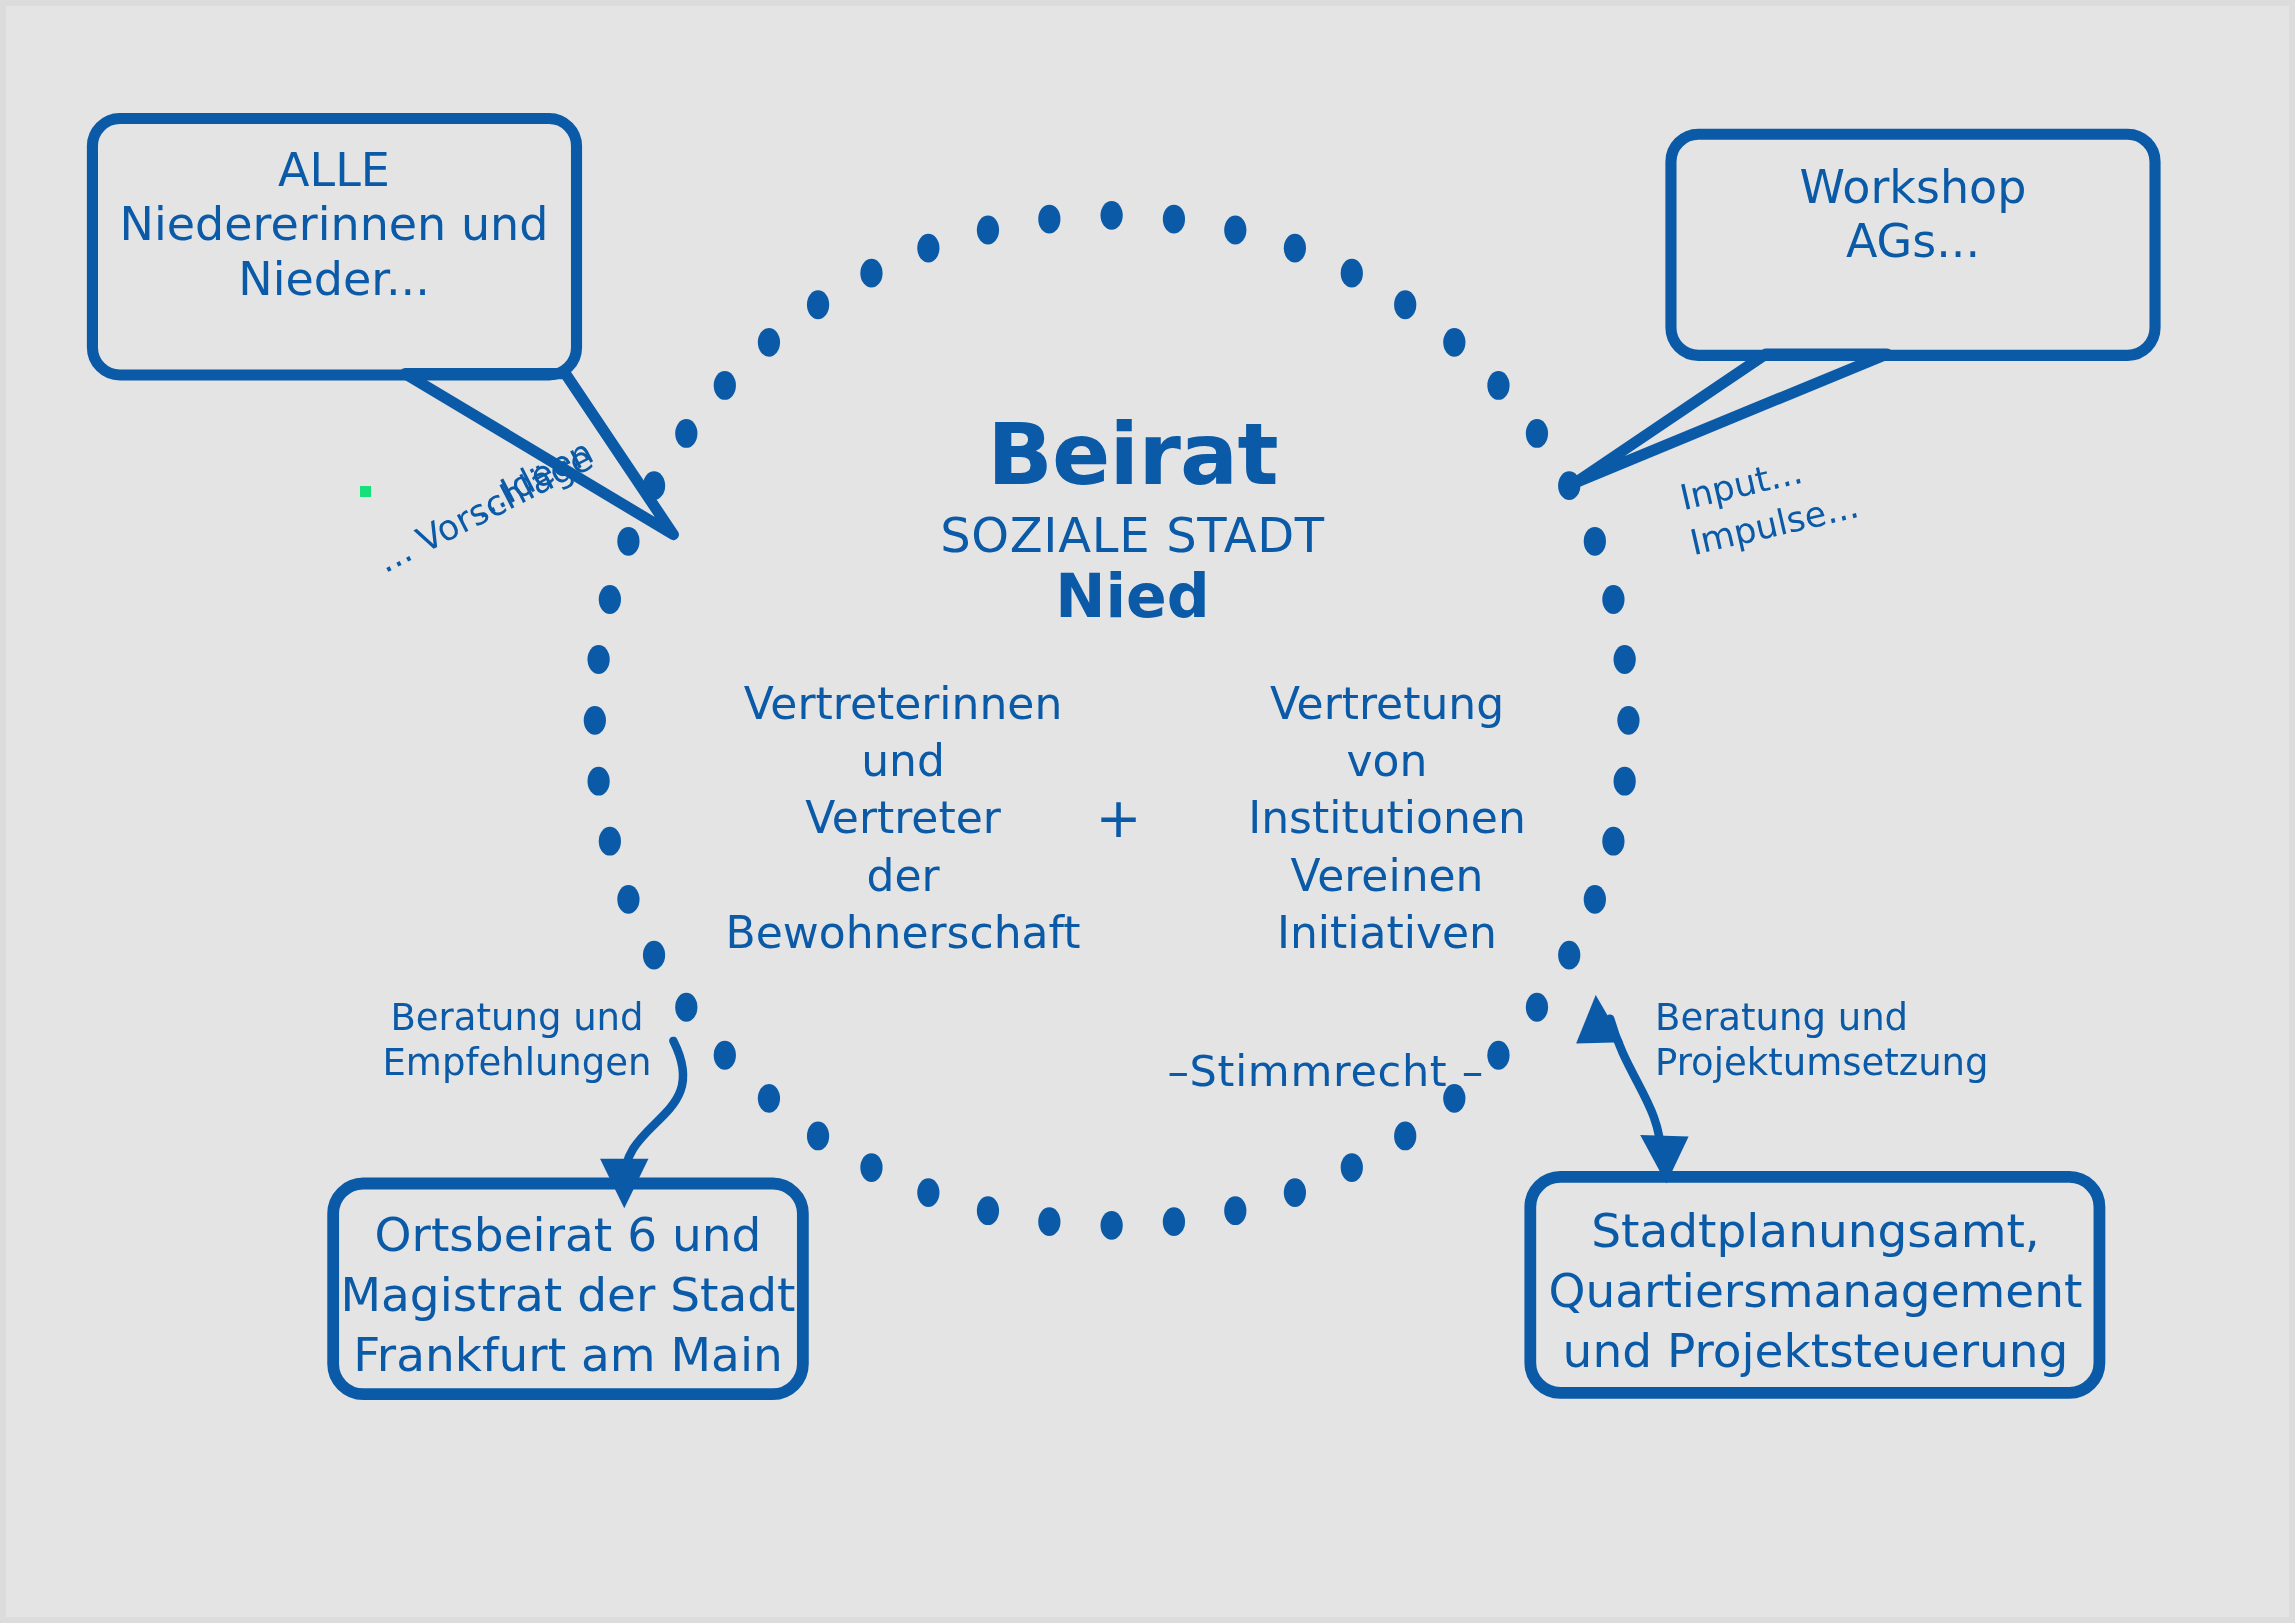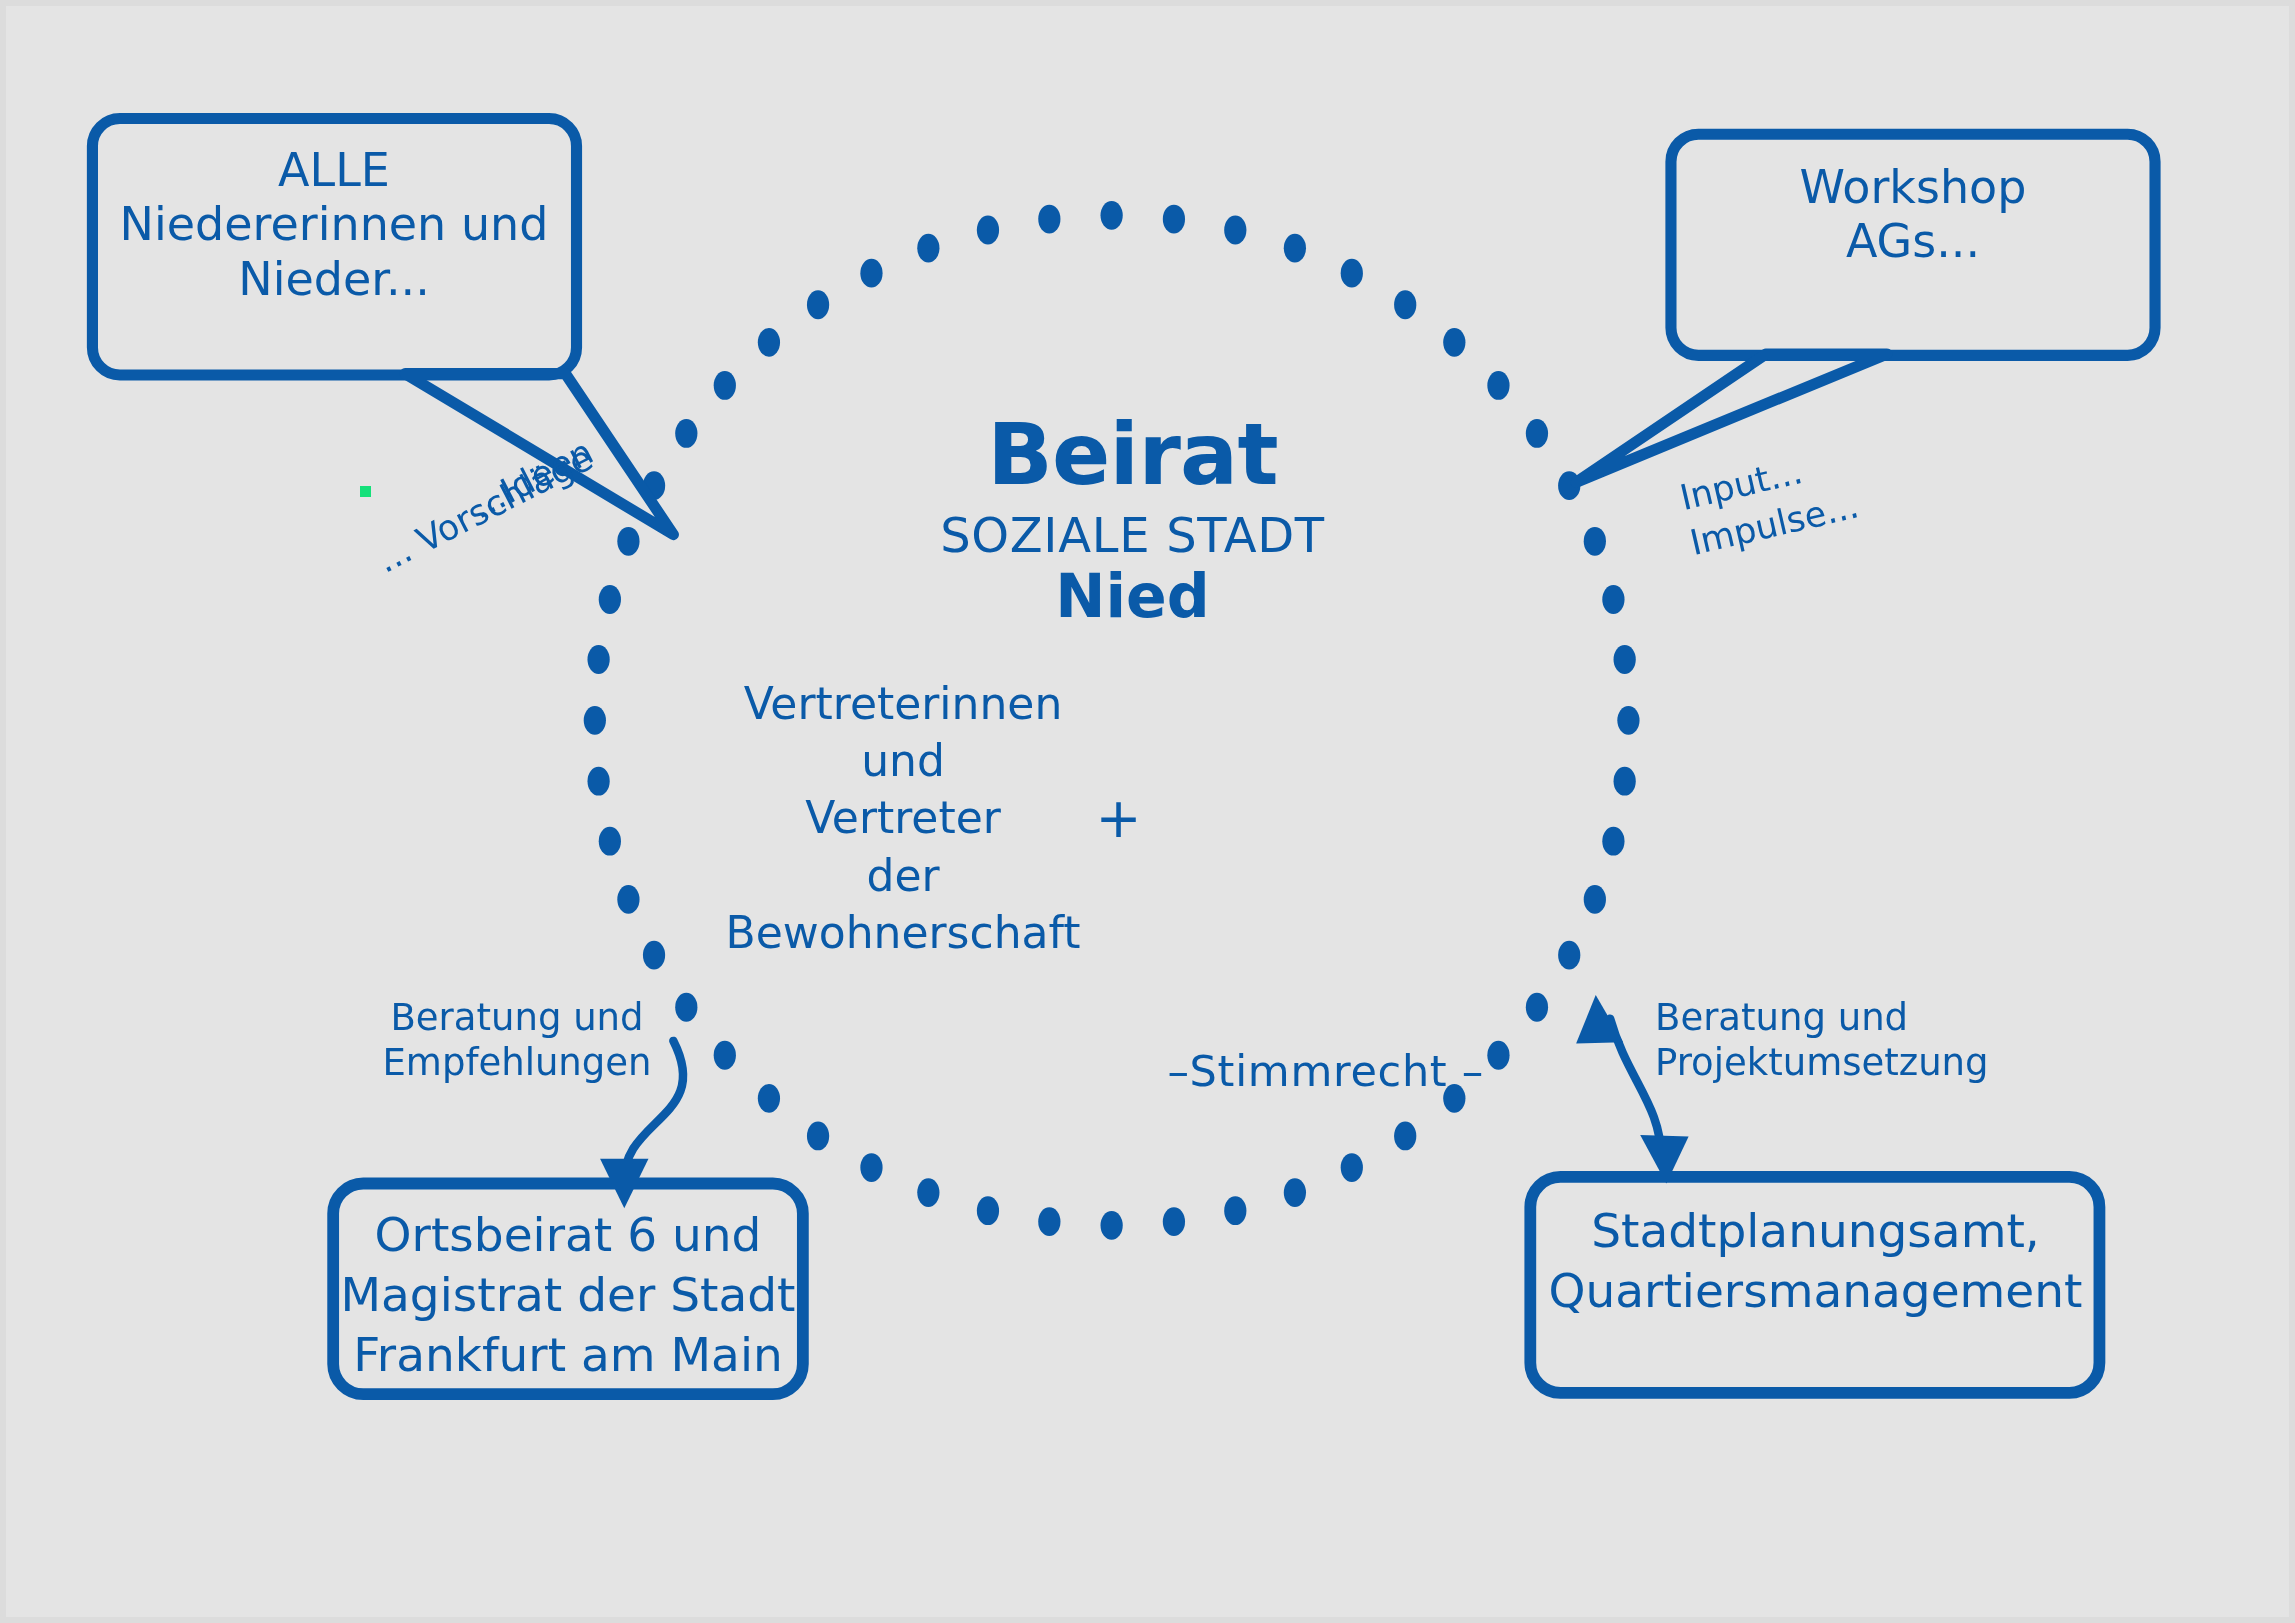--- a/index.html
+++ b/index.html
@@ -202,20 +202,27 @@
   <div class="abs col-text ctr" style="left:694px; top:669px; width:406px;">
     <div>Vertreterinnen</div>
     <div>und</div>
     <div>Vertreter</div>
     <div>der</div>
     <div>Bewohnerschaft</div>
   </div>
 
   <div class="abs plus-sign ctr" style="left:1073px; top:785px; width:79px;">+</div>
 
+  <div class="abs col-text ctr" style="left:1178px; top:669px; width:406px;">
+    <div>Vertretung</div>
+    <div>von</div>
+    <div>Institutionen</div>
+    <div>Vereinen</div>
+    <div>Initiativen</div>
+  </div>
 
   <div class="abs stimmrecht ctr" style="left:811px; top:1044px; width:667px;">–Stimmrecht  –</div>
 
   <div class="abs small-note rot-left-a" style="left:458px; top:484px; white-space:nowrap;">...Ideen</div>
   <div class="abs small-note rot-left-b" style="left:364px; top:538px; white-space:nowrap;">...  Vorschläge</div>
   <span class="green-dot" style="left:354px; top:480px;"></span>
 
   <div class="abs small-note rot-right" style="left:1670px; top:472px; white-space:nowrap;">Input...</div>
   <div class="abs small-note rot-right" style="left:1680px; top:517px; white-space:nowrap;">Impulse...</div>
 
@@ -231,16 +238,17 @@
 
   <div class="abs box-text ctr" style="left:327px; top:1199px; width:470px;">
     <div>Ortsbeirat 6 und</div>
     <div>Magistrat der Stadt</div>
     <div>Frankfurt am Main</div>
   </div>
 
   <div class="abs box-text ctr" style="left:1525px; top:1195px; width:569px;">
     <div>Stadtplanungsamt,</div>
     <div>Quartiersmanagement</div>
+    <div>und Projektsteuerung</div>
   </div>
 
 </div>
 
 
 </body></html>

